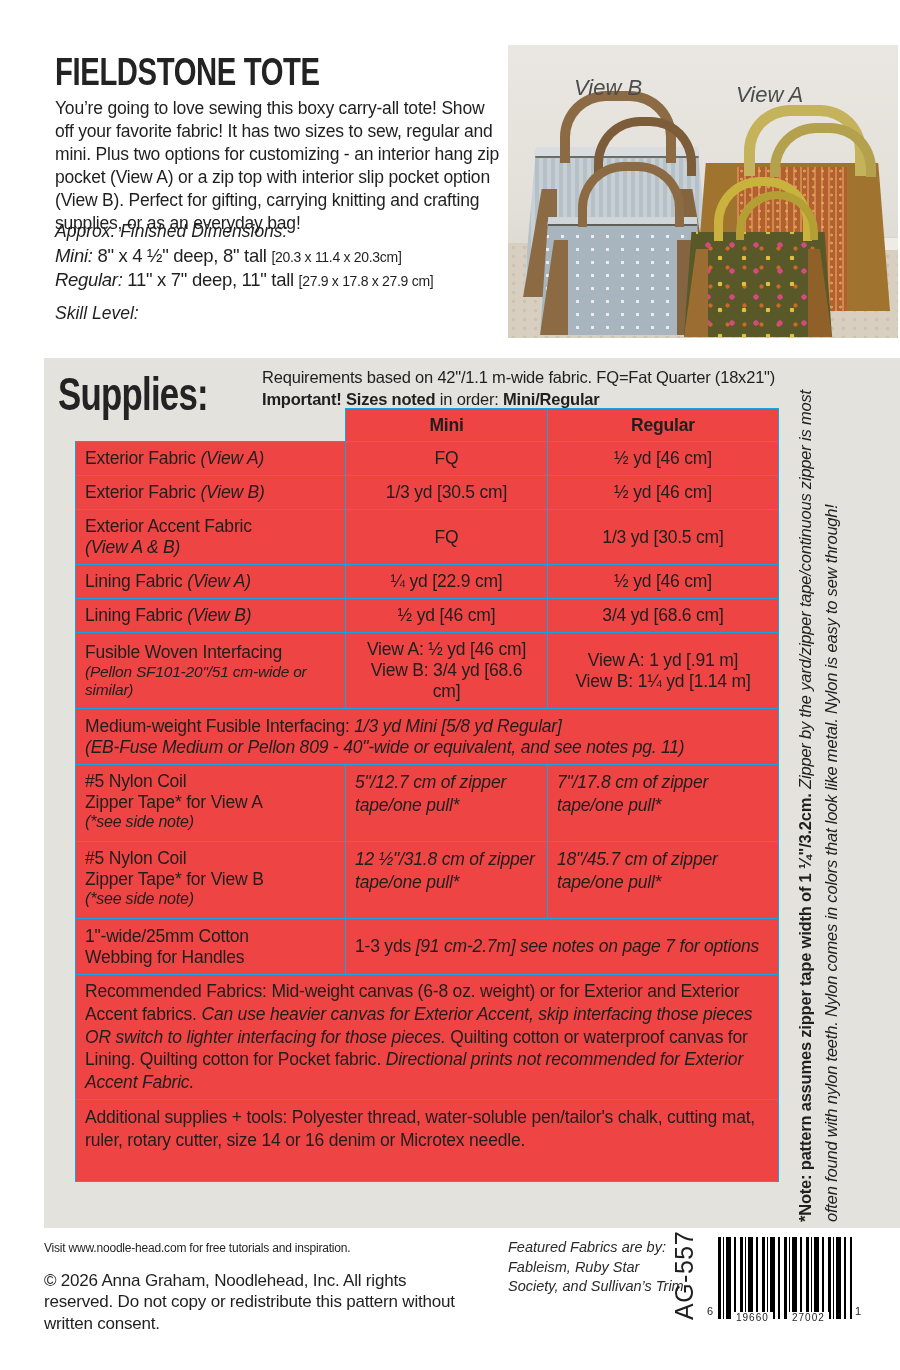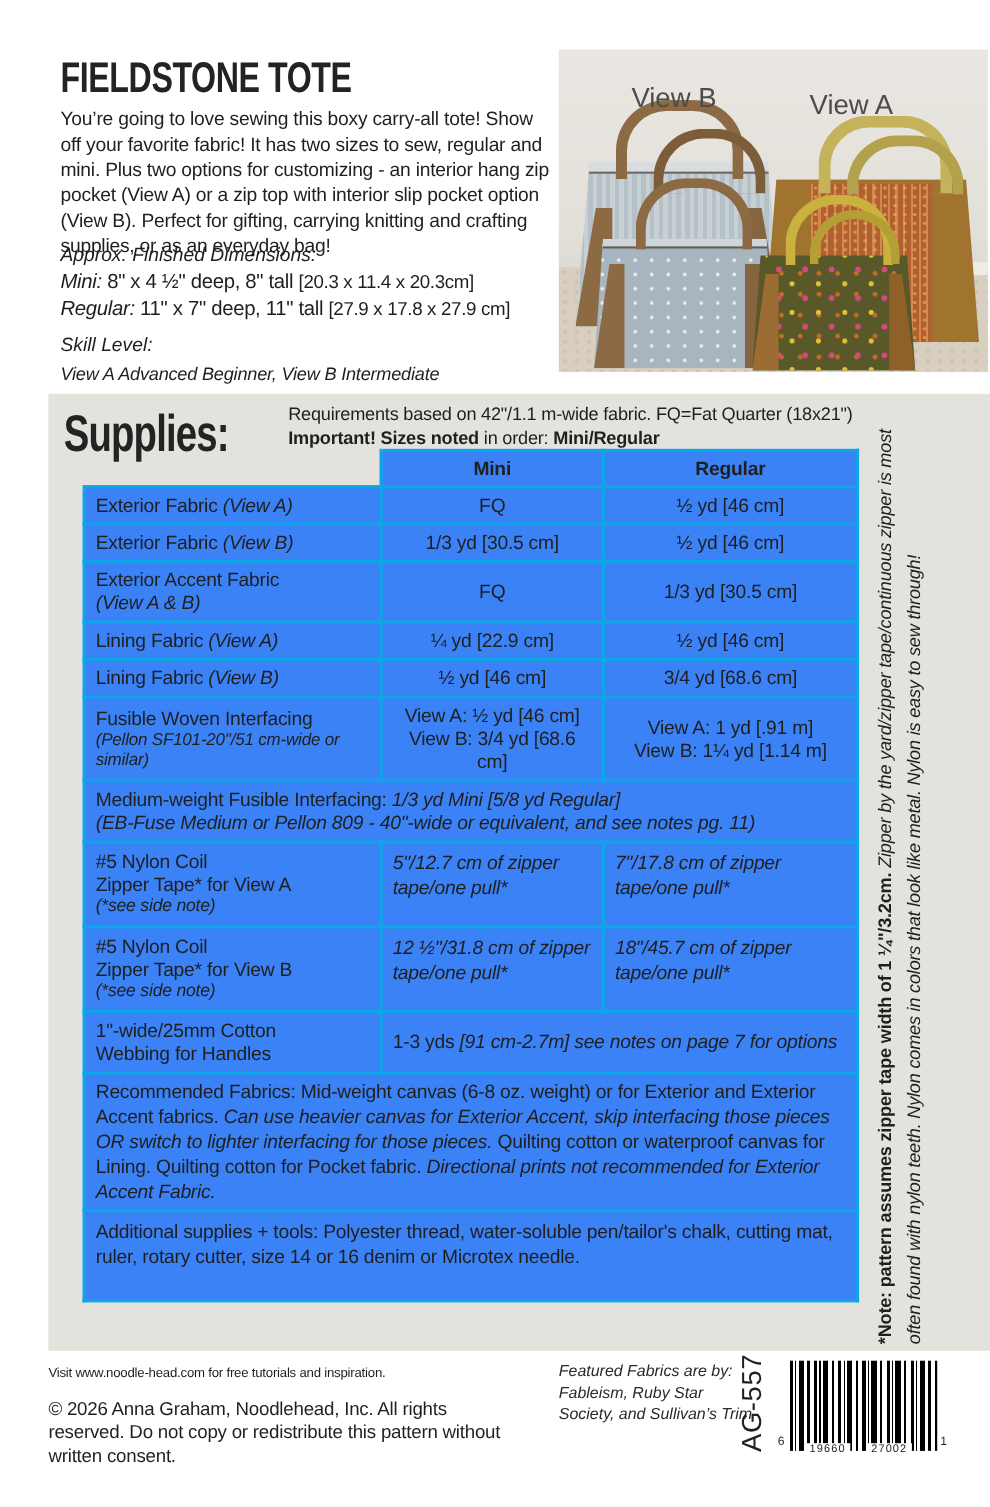--- a/index.html
+++ b/index.html
@@ -10,32 +10,32 @@
   
   .title{
     position:absolute;left:55px;top:50px;font-size:39px;font-weight:bold;
     letter-spacing:-0.5px;transform:scaleX(0.75);transform-origin:0 0;color:#232323;white-space:nowrap;
   }
   .description{position:absolute;left:55px;top:97px;width:448px;font-size:17.5px;line-height:1.32;letter-spacing:-0.2px;}
   .dims{position:absolute;left:55px;top:221px;width:460px;}
   .dims-heading{font-style:italic;font-size:17.5px;margin-bottom:3px;}
   .dim-line{font-size:18.5px;margin-top:2px;white-space:nowrap;letter-spacing:-0.3px;}
   .dim-label{font-style:italic;}
-  .dim-metric{font-size:17px;}
+  .dim-metric{font-size:14px;}
   .skill{position:absolute;left:55px;top:303px;}
   .skill-heading{font-style:italic;font-size:17.5px;margin-bottom:7px;}
   .skill-text{font-style:italic;font-size:16.5px;letter-spacing:-0.2px;}
 
   
   .photo{position:absolute;left:508px;top:45px;width:390px;height:293px;overflow:hidden;
     background:linear-gradient(#eae7e2 0%,#e3e0da 55%,#dedbd4 68%);}
   .carpet{position:absolute;left:0;bottom:0;width:100%;height:95px;background:#d8cfc0;
     background-image:radial-gradient(circle, #cdc3b1 1.5px, rgba(0,0,0,0) 2.2px);background-size:11px 9px;}
   .baseboard{position:absolute;right:0;bottom:88px;width:140px;height:12px;background:#efece6;border-top:1px solid #d8d4cc;}
-  .view-label{position:absolute;font-size:25px;color:#4c4c4c;}
+  .view-label{position:absolute;font-style:italic;font-size:22px;color:#4c4c4c;}
   .label-b{left:66px;top:30px;}
   .label-a{left:228px;top:37px;}
   .bag{position:absolute;}
   .handle{position:absolute;border-style:solid;border-bottom:none;border-top-left-radius:46px;border-top-right-radius:46px;background:transparent;}
   
   .bagB-body{left:15px;top:102px;width:188px;height:150px;
     background:repeating-linear-gradient(90deg,#c7d0d5 0 4px,#b6c0c7 4px 8px);
     clip-path:polygon(7% 0,93% 0,100% 100%,0 100%);}
   .bagB-zip{position:absolute;left:6%;top:0;width:88%;height:9px;background:#d9dde0;border-bottom:2px solid #6d6d68;}
   .bagB-sideL{position:absolute;left:0;bottom:0;width:34px;height:108px;background:#8c6b44;clip-path:polygon(100% 0,100% 100%,0 100%,55% 0);}
@@ -69,21 +69,21 @@
   .bagMA-h1{left:206px;top:132px;width:80px;height:55px;border-color:#c9b23e;border-width:9px;}
   .bagMA-h2{left:228px;top:146px;width:66px;height:41px;border-color:#b49f35;border-width:8px;}
 
   
   .supplies-panel{position:absolute;left:44px;top:358px;width:856px;height:870px;background:#e4e2dd;}
   .supplies-title{position:absolute;left:14px;top:8px;font-size:47px;font-weight:bold;letter-spacing:-1px;
     transform:scaleX(0.74);transform-origin:0 0;color:#232323;white-space:nowrap;}
   .supplies-note{position:absolute;left:218px;top:8px;font-size:16.5px;line-height:1.35;letter-spacing:-0.2px;white-space:nowrap;}
   .supplies-note .bold{font-weight:bold;margin-top:24px;}
   .supplies-table{position:absolute;left:31px;top:50px;width:703px;border-collapse:collapse;table-layout:fixed;}
-  .supplies-table td{border:3px solid #0ea5e9;padding:2px 9px;font-size:17.5px;letter-spacing:-0.2px;vertical-align:middle;background:#3b82f6;}
+  .supplies-table td{border:1px solid #0ea5e9;padding:2px 9px;font-size:17.5px;letter-spacing:-0.2px;vertical-align:middle;background:#ef4444;}
   .supplies-table td.nobord{border-top:none;border-left:none;background:transparent;}
   .hdr{font-weight:bold;text-align:center;font-size:19px;}
   .val{text-align:center;}
   .note{font-style:italic;}
   .small-note{font-style:italic;font-size:15.5px;line-height:1.15;display:block;}
   .two-line{display:block;line-height:1.2;}
   .vtop{vertical-align:top !important;padding-top:6px !important;}
   .ital-val{font-style:italic;font-size:17px;line-height:1.3;text-align:left;}
   .fus-val{font-size:16.5px;line-height:1.65;}
   .para{font-size:18px;line-height:1.3;letter-spacing:-0.2px;}
@@ -119,21 +119,20 @@
 <div class="description">You’re going to love sewing this boxy carry-all tote! Show off your favorite fabric! It has two sizes to sew, regular and mini. Plus two options for customizing - an interior hang zip pocket (View A) or a zip top with interior slip pocket option (View B). Perfect for gifting, carrying knitting and crafting supplies, or as an everyday bag!</div>
 
 <div class="dims">
   <div class="dims-heading">Approx. Finished Dimensions:</div>
   <div class="dim-line"><span class="dim-label">Mini:</span><span> 8" x 4 ½" deep, 8" tall </span><span class="dim-metric">[20.3 x 11.4 x 20.3cm]</span></div>
   <div class="dim-line"><span class="dim-label">Regular:</span><span> 11" x 7" deep, 11" tall </span><span class="dim-metric">[27.9 x 17.8 x 27.9 cm]</span></div>
 </div>
 
 <div class="skill">
   <div class="skill-heading">Skill Level:</div>
-  <div class="skill-text">View A Advanced Beginner, View B Intermediate</div>
 </div>
 
 <div class="photo">
   <div class="carpet"></div>
   <div class="baseboard"></div>
 
   <div class="bag bagB-body">
     <div class="bagB-zip"></div>
     <div class="bagB-sideL"></div>
     <div class="bagB-sideR"></div>

